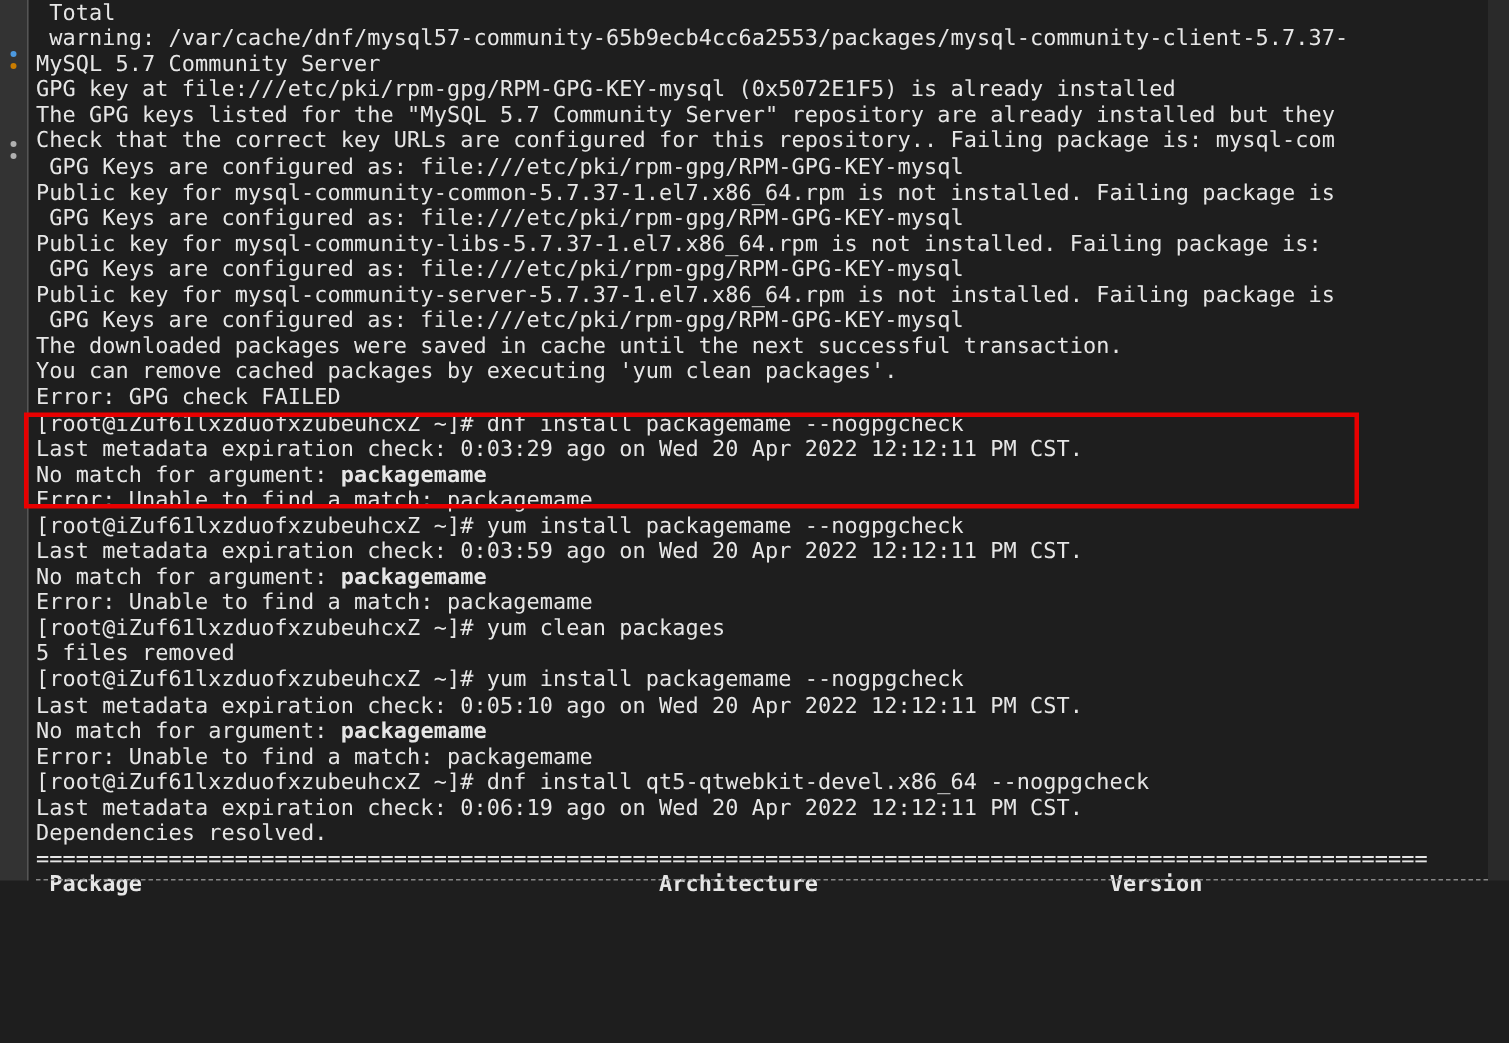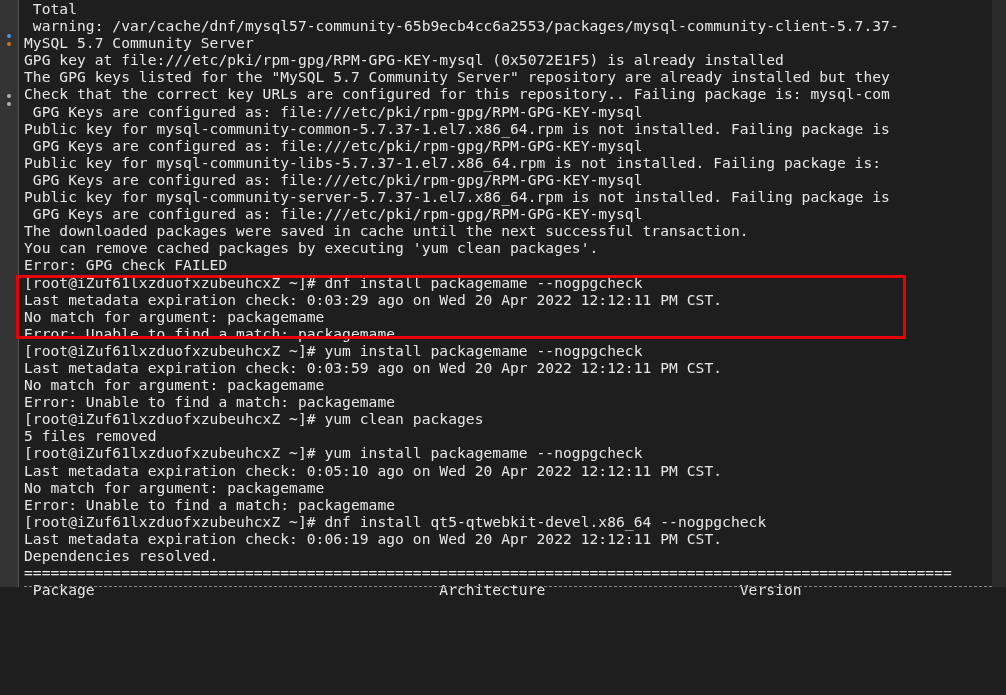--- a/index.html
+++ b/index.html
@@ -37,21 +37,21 @@
     left: 24px;
     top: 0;
     right: 0;
     font-family: Consolas, "Lucida Console", Menlo, monospace;
     font-size: 14.6px;
     line-height: 17.1px;
     color: #e6e6e6;
     white-space: pre;
     letter-spacing: 0.05px;
   }
-  .b { font-weight: normal; text-align: center; }
+  .b { font-weight: bold; text-align: center; }
   .hi-box {
     position: absolute;
     border: 3px solid #e80000;
     pointer-events: none;
     left: 16px;
     top: 275px;
     width: 884px;
     height: 58px;
   }
   .watermark {

